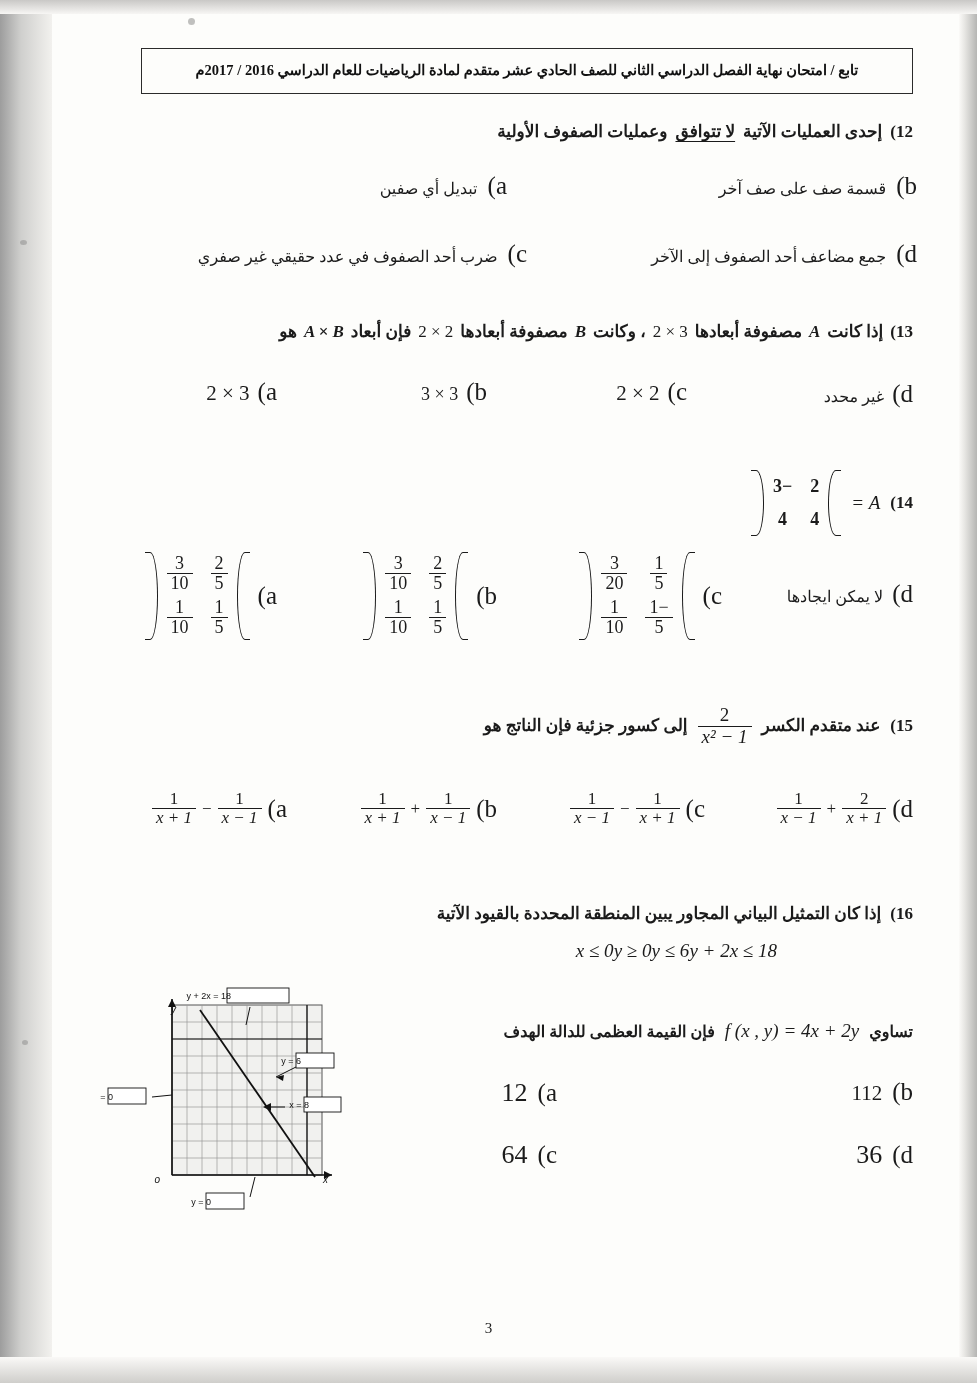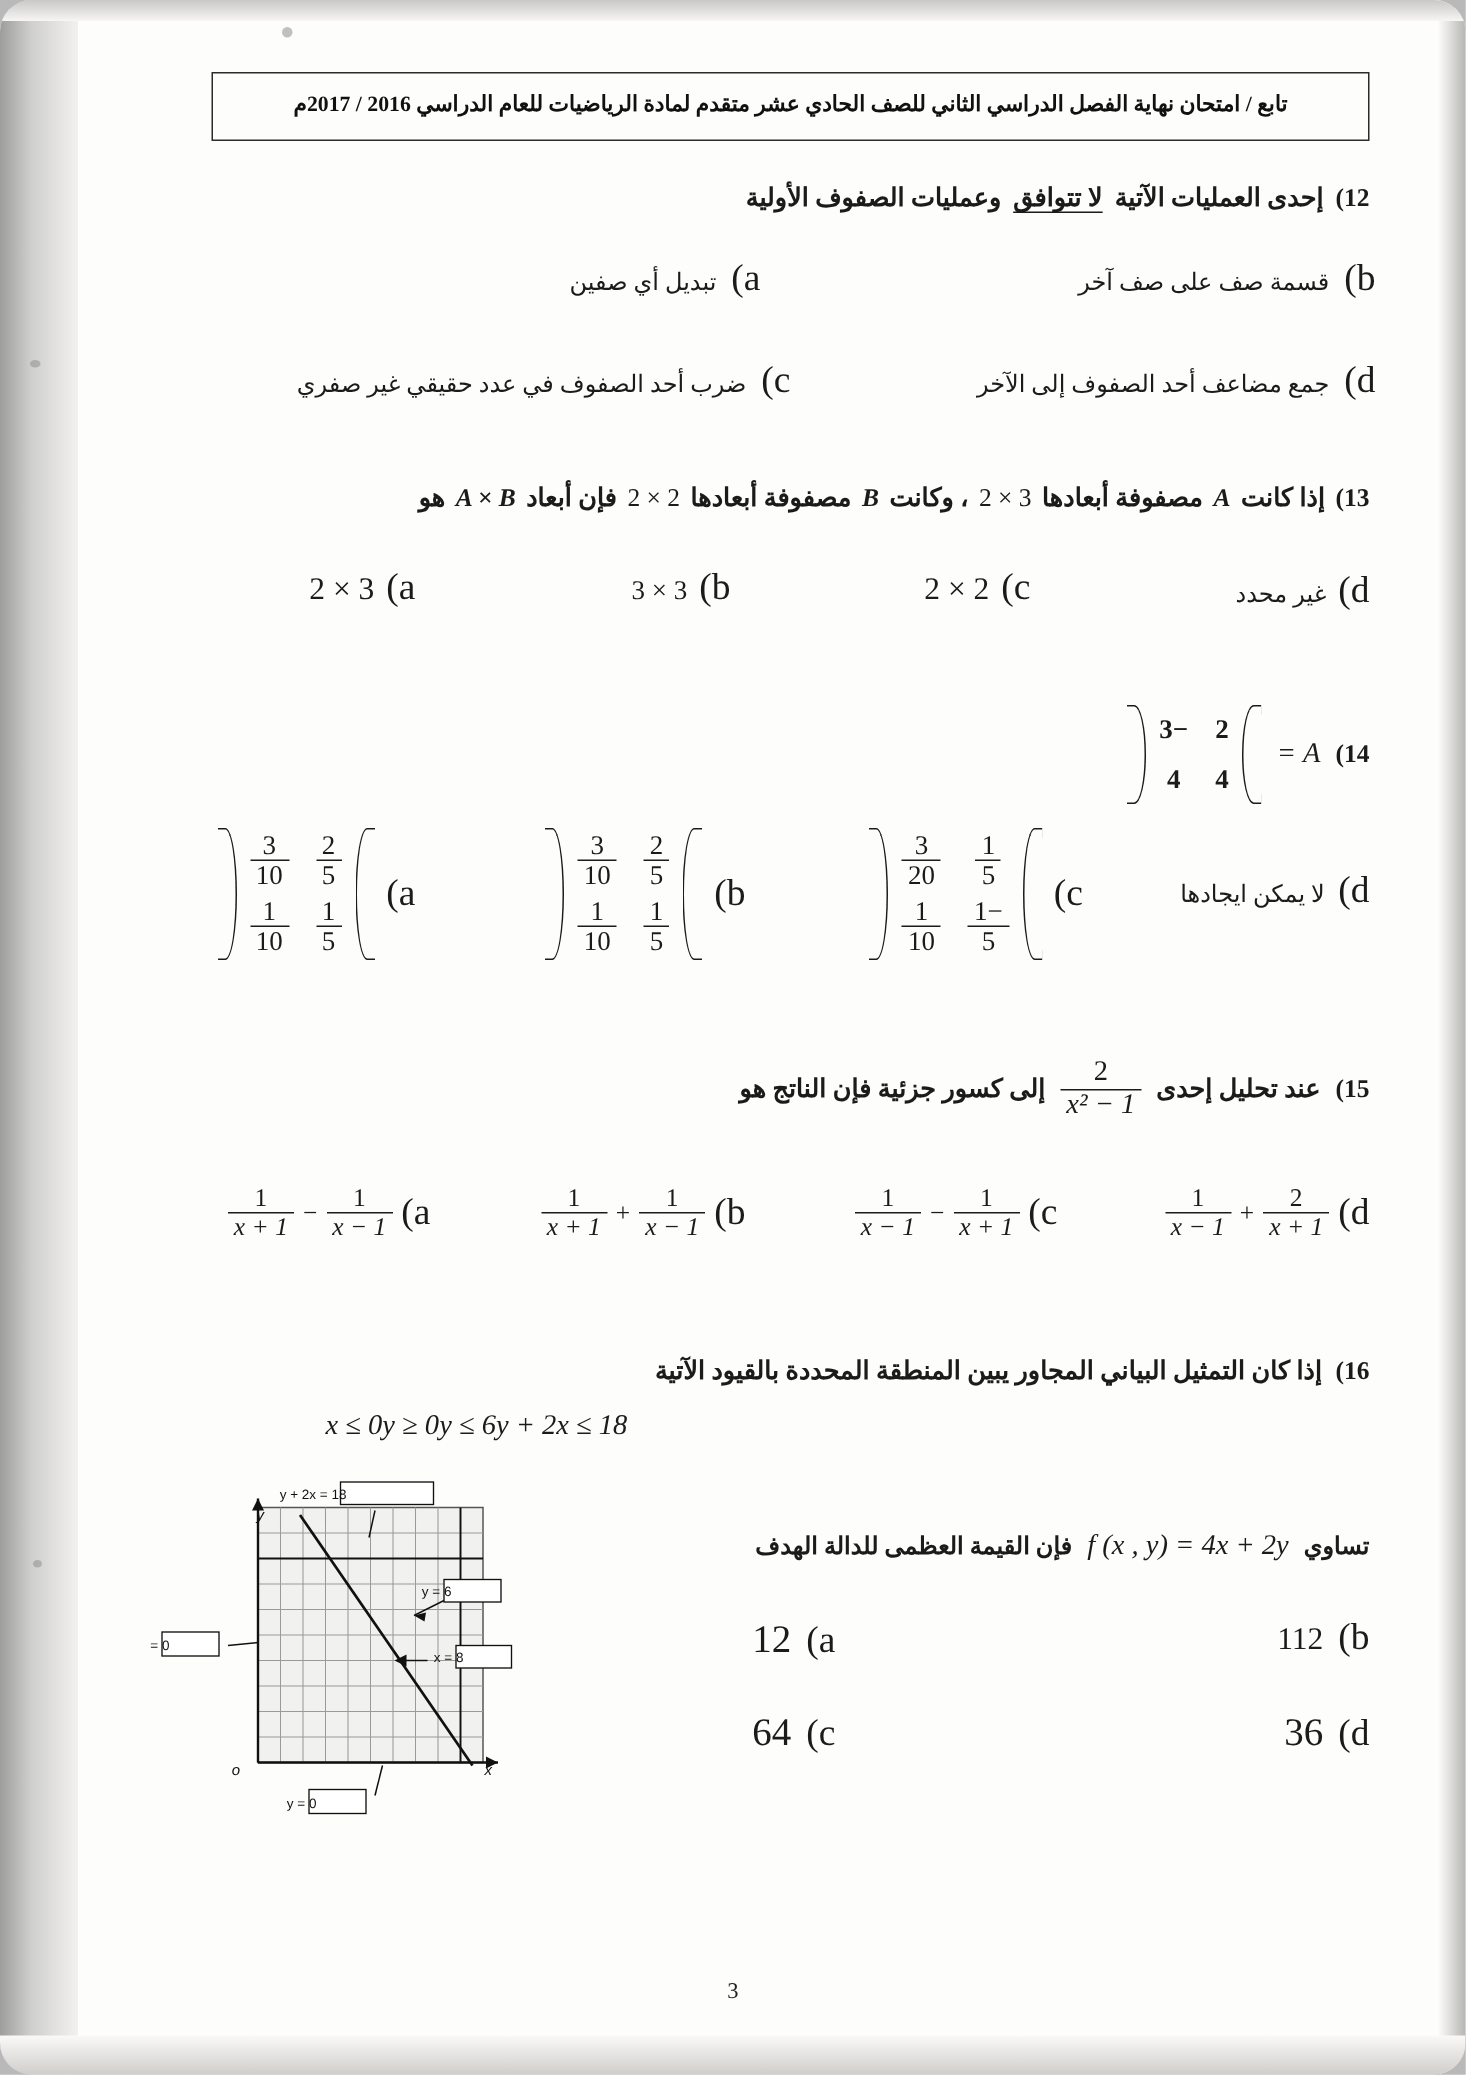--- a/index.html
+++ b/index.html
@@ -3,21 +3,20 @@
 <meta charset="utf-8">
 <style>
   html,body{margin:0;padding:0;background:#b9b9b9;}
   body{font-family:"Liberation Serif", serif;}
   .page{
     position:relative;
     width:977px;height:1383px;
     background:#fdfdfb;
     margin:0 auto;
     overflow:hidden;
-    border-radius:21px;
   }
   
   .scan-left-edge{position:absolute;left:0;top:0;width:52px;height:100%;background:linear-gradient(90deg,#9d9d9d 0%,#cfcfcd 40%,#f2f1ee 100%);}
   .scan-right-edge{position:absolute;right:0;top:0;width:18px;height:100%;background:linear-gradient(270deg,#b5b5b3 0%,#e8e7e4 70%,#fbfaf8 100%);}
   .scan-top-edge{position:absolute;left:0;top:0;width:100%;height:14px;background:linear-gradient(180deg,#c9c8c6 0%,#f7f6f4 100%);}
   .scan-bottom-edge{position:absolute;left:0;bottom:0;width:100%;height:26px;background:linear-gradient(0deg,#cfcecb 0%,#faf9f7 100%);}
   .punch{position:absolute;width:9px;height:9px;border-radius:50%;background:#8e8e8c;opacity:.55;}
 
   
   .hdr-box{
@@ -234,21 +233,21 @@
   </div>
 
   <div class="q" style="right:64px;top:580px;display:flex;align-items:baseline;gap:9px;">
     <span class="opt-lbl">d)</span>
     <span style="font-size:16px">لا يمكن ايجادها</span>
   </div>
 
   <div class="q" style="right:64px;top:705px;width:790px;">
     <div class="stem" style="display:flex;gap:10px;align-items:center;">
       <span class="qnum">15)</span>
-      <span>عند تحليل إحدى</span>
+      <span>عند متقدم الكسر</span>
       <span class="frac" style="font-weight:normal;font-size:19px">
         <span class="n">2</span>
         <span class="d mathit">x² − 1</span>
       </span>
       <span>إلى كسور جزئية فإن الناتج هو</span>
     </div>
   </div>
 
   <div class="q" style="right:690px;top:790px;display:flex;align-items:center;gap:6px;">
     <span class="opt-lbl">a)</span>
@@ -302,21 +301,21 @@
       </span>
   </div>
 
   <div class="q" style="right:64px;top:900px;width:790px;">
     <div class="stem" style="display:flex;gap:9px;align-items:baseline;">
       <span class="qnum">16)</span>
       <span>إذا كان التمثيل البياني المجاور يبين المنطقة المحددة بالقيود الآتية</span>
     </div>
   </div>
 
-  <div class="q" style="right:200px;top:940px;width:560px;display:flex;justify-content:flex-start;font-size:19px;" dir="ltr">
+  <div class="q" style="right:200px;top:940px;width:560px;display:flex;justify-content:flex-end;font-size:19px;" dir="ltr">
     <span class="mathit">x ≤ 0</span>
     <span class="mathit">y ≥ 0</span>
     <span class="mathit">y ≤ 6</span>
     <span class="mathit">y + 2x ≤ 18</span>
   </div>
 
   <div class="q" style="right:64px;top:1020px;width:540px;display:flex;gap:10px;align-items:baseline;justify-content:flex-start;">
     <span style="font-size:16px;font-weight:bold">تساوي</span>
     <span class="mathit" style="font-size:19px">f (x , y) = 4x + 2y</span>
     <span style="font-size:16px;font-weight:bold">فإن القيمة العظمى للدالة الهدف</span>

